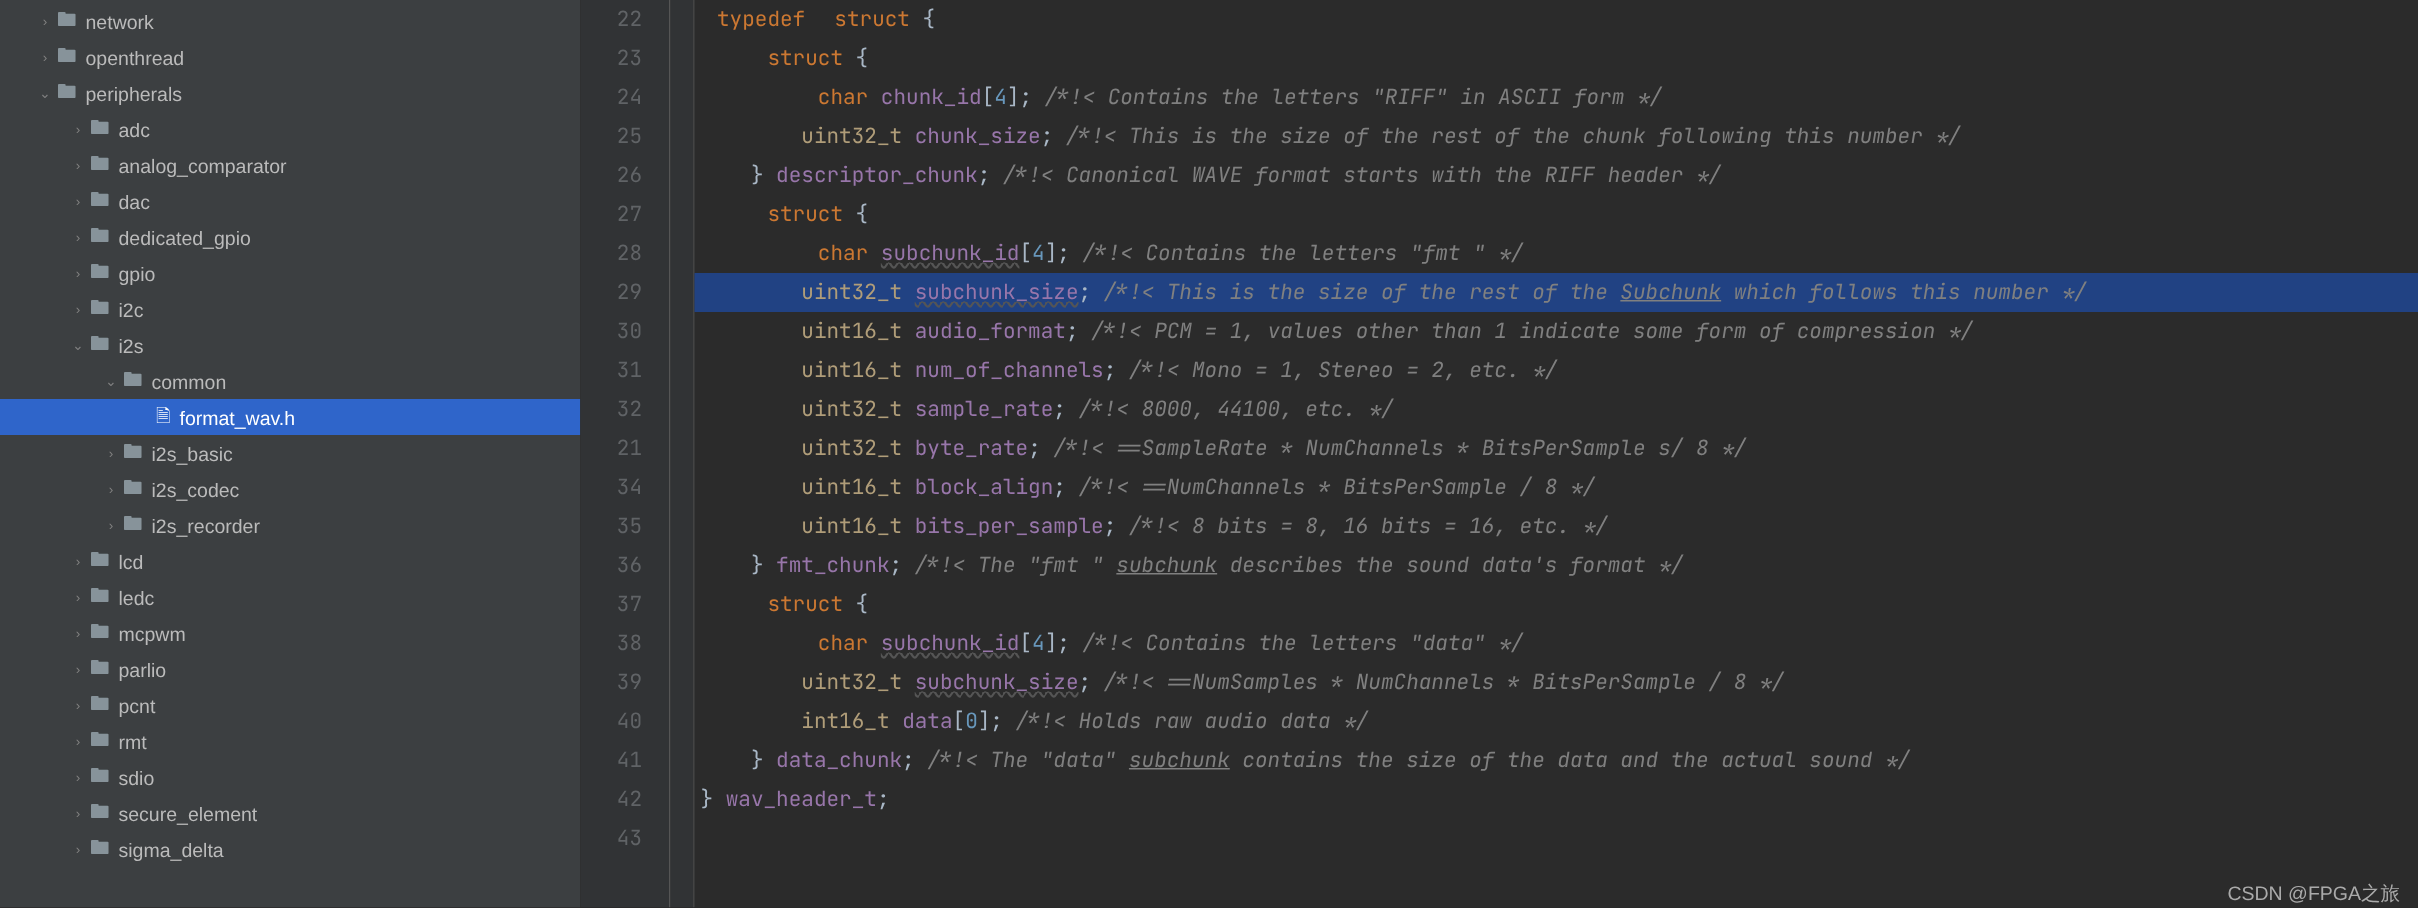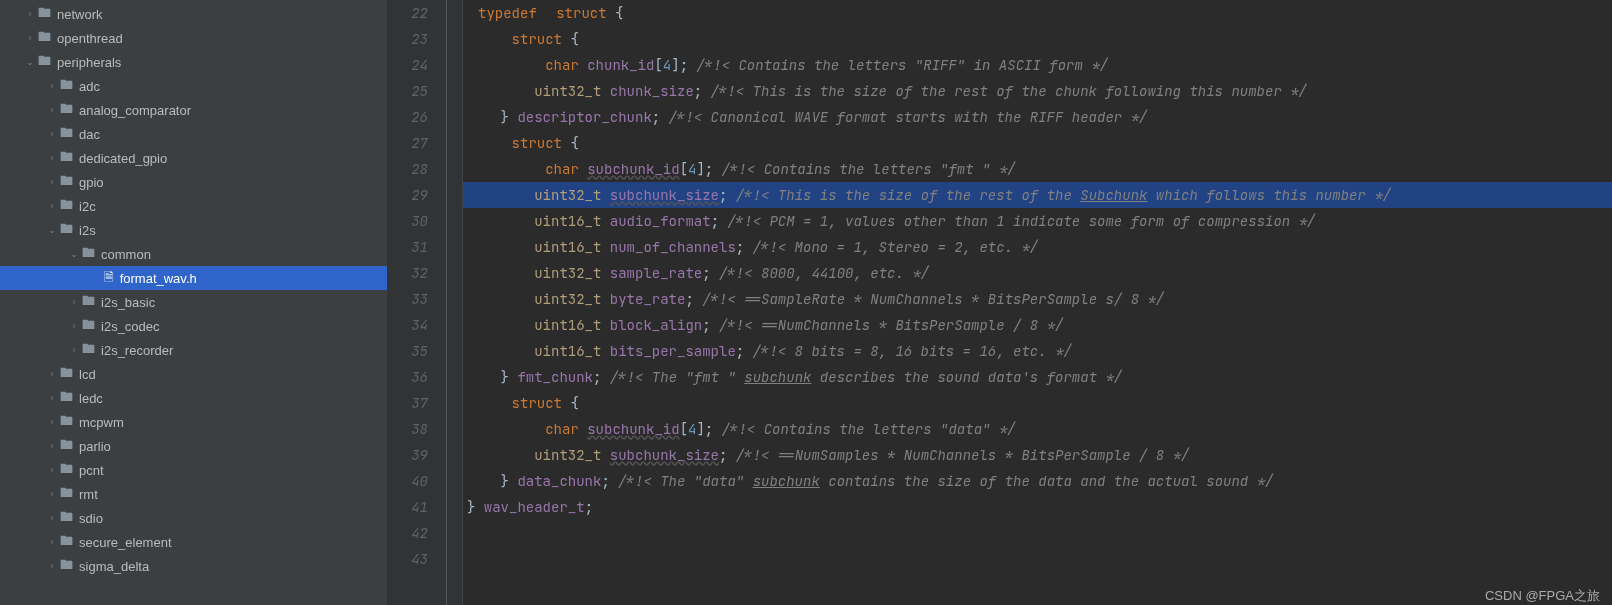--- a/index.html
+++ b/index.html
@@ -64,21 +64,21 @@
 }
 .gutter {
   width: 60px;
   background: #313335;
   color: #606366;
   text-align: right;
   padding-right: 18px;
   user-select: none;
   border-right: 1px solid #555;
 }
-.gutter-line { height: 26px; position: relative; font-style: italic; }
+.gutter-line { height: 26px; position: relative; }
 .fold-marks {
   width: 16px;
   background: #313335;
   border-right: 1px solid #444;
 }
 .fold-line { height: 26px; color: #606366; font-size: 9px; text-align: center; }
 .code {
   flex: 1;
   position: relative;
 }
@@ -240,21 +240,21 @@
       <div class="gutter-line">23</div>
       <div class="gutter-line">24</div>
       <div class="gutter-line">25</div>
       <div class="gutter-line">26</div>
       <div class="gutter-line">27</div>
       <div class="gutter-line">28</div>
       <div class="gutter-line">29</div>
       <div class="gutter-line">30</div>
       <div class="gutter-line">31</div>
       <div class="gutter-line">32</div>
-      <div class="gutter-line">33</div>
+      <div class="gutter-line">21</div>
       <div class="gutter-line">34</div>
       <div class="gutter-line">35</div>
       <div class="gutter-line">36</div>
       <div class="gutter-line">37</div>
       <div class="gutter-line">38</div>
       <div class="gutter-line">39</div>
       <div class="gutter-line">40</div>
       <div class="gutter-line">41</div>
       <div class="gutter-line">42</div>
       <div class="gutter-line">43</div>
@@ -295,18 +295,19 @@
       <div class="code-line"><span class="punct">        </span><span class="type">uint16_t</span><span class="punct"> </span><span class="ident">audio_format</span><span class="punct">; </span><span class="comment">/*!&lt; PCM = 1, values other than 1 indicate some form of compression */</span></div>
       <div class="code-line"><span class="punct">        </span><span class="type">uint16_t</span><span class="punct"> </span><span class="ident">num_of_channels</span><span class="punct">; </span><span class="comment">/*!&lt; Mono = 1, Stereo = 2, etc. */</span></div>
       <div class="code-line"><span class="punct">        </span><span class="type">uint32_t</span><span class="punct"> </span><span class="ident">sample_rate</span><span class="punct">; </span><span class="comment">/*!&lt; 8000, 44100, etc. */</span></div>
       <div class="code-line"><span class="punct">        </span><span class="type">uint32_t</span><span class="punct"> </span><span class="ident">byte_rate</span><span class="punct">; </span><span class="comment">/*!&lt; ==SampleRate * NumChannels * BitsPerSample s/ 8 */</span></div>
       <div class="code-line"><span class="punct">        </span><span class="type">uint16_t</span><span class="punct"> </span><span class="ident">block_align</span><span class="punct">; </span><span class="comment">/*!&lt; ==NumChannels * BitsPerSample / 8 */</span></div>
       <div class="code-line"><span class="punct">        </span><span class="type">uint16_t</span><span class="punct"> </span><span class="ident">bits_per_sample</span><span class="punct">; </span><span class="comment">/*!&lt; 8 bits = 8, 16 bits = 16, etc. */</span></div>
       <div class="code-line"><span class="punct">    } </span><span class="ident">fmt_chunk</span><span class="punct">; </span><span class="comment">/*!&lt; The "fmt " </span><span class="comment link-underline">subchunk</span><span class="comment"> describes the sound data's format */</span></div>
       <div class="code-line"><span class="punct">    </span><span class="kw">struct</span><span class="punct"> {</span></div>
       <div class="code-line"><span class="punct">        </span><span class="kw">char</span><span class="punct"> </span><span class="ident underline">subchunk_id</span><span class="punct">[</span><span class="num">4</span><span class="punct">]; </span><span class="comment">/*!&lt; Contains the letters "data" */</span></div>
       <div class="code-line"><span class="punct">        </span><span class="type">uint32_t</span><span class="punct"> </span><span class="ident underline">subchunk_size</span><span class="punct">; </span><span class="comment">/*!&lt; ==NumSamples * NumChannels * BitsPerSample / 8 */</span></div>
+      <div class="code-line"><span class="punct">        </span><span class="type">int16_t</span><span class="punct"> </span><span class="ident">data</span><span class="punct">[</span><span class="num">0</span><span class="punct">]; </span><span class="comment">/*!&lt; Holds raw audio data */</span></div>
       <div class="code-line"><span class="punct">    } </span><span class="ident">data_chunk</span><span class="punct">; </span><span class="comment">/*!&lt; The "data" </span><span class="comment link-underline">subchunk</span><span class="comment"> contains the size of the data and the actual sound */</span></div>
       <div class="code-line"><span class="punct">} </span><span class="ident">wav_header_t</span><span class="punct">;</span></div>
     </div>
 </div>
 
 <div class="watermark">CSDN @FPGA之旅</div>
 
 </body></html>

